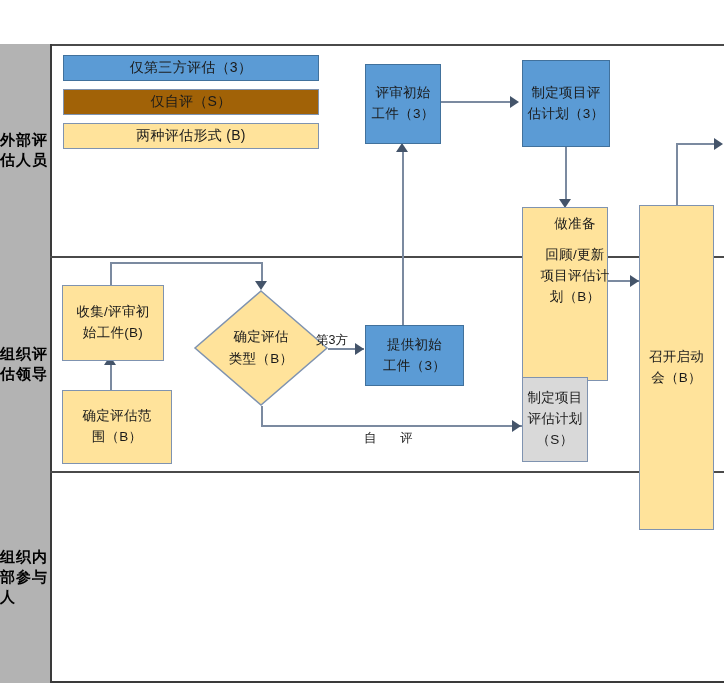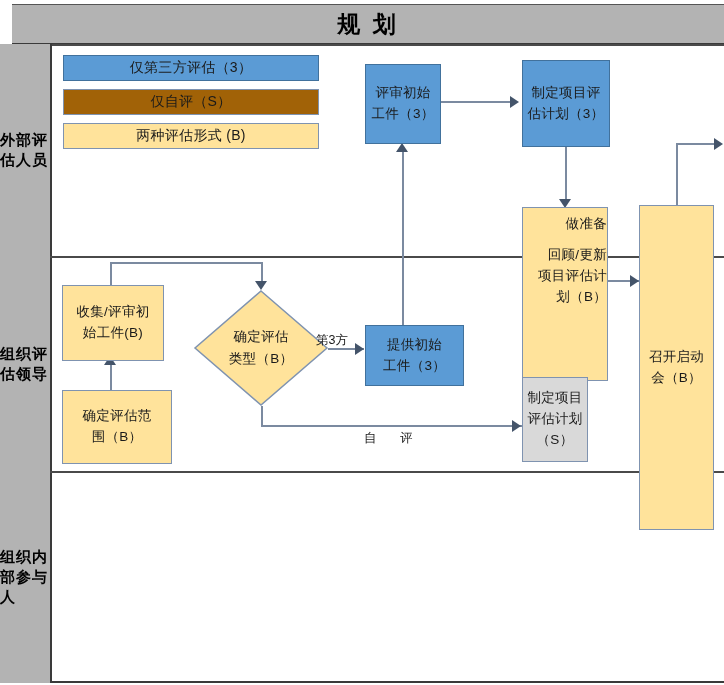--- a/index.html
+++ b/index.html
@@ -54,23 +54,20 @@
   .ah.right{border-top:6px solid transparent;border-bottom:6px solid transparent;border-left:9px solid #44546a;}
 
   .edge-label{position:absolute;font-size:12.5px;color:#1a1a1a;white-space:nowrap;}
   .edge-label.sp{letter-spacing:10px;}
 </style>
 </head>
 <body>
 
 <div id="canvas">
 
-  <div class="titlebar">
-    <div class="t">规  划</div>
-  </div>
 
   <div class="frame-left"></div>
   <div class="frame-inner-top"></div>
   <div class="frame-bottom"></div>
 
   <div class="lane-head" style="top:44px;height:212px;">
     <span>外部评估人员</span>
   </div>
   <div class="lane-head" style="top:256px;height:215px;">
     <span>组织评估领导</span>
@@ -146,21 +143,21 @@
   <div class="node yellow" style="left:62px;top:390px;width:110px;height:74px;">
     <span class="ln">确定评估范</span>
     <span class="ln">围（B）</span>
   </div>
 
   <div class="node blue" style="left:365px;top:325px;width:99px;height:61px;">
     <span class="ln">提供初始</span>
     <span class="ln">工件（3）</span>
   </div>
 
-  <div class="node yellow topalign" style="left:522px;top:207px;width:86px;height:174px;align-items:flex-end;padding-left:20px;">
+  <div class="node yellow topalign" style="left:522px;top:207px;width:86px;height:174px;align-items:center;padding-left:20px;">
     <span class="ln">做准备</span>
     <span class="ln" style="margin-top:10px;">回顾/更新</span>
     <span class="ln">项目评估计</span>
     <span class="ln">划（B）</span>
   </div>
 
   <div class="node gray" style="left:522px;top:377px;width:66px;height:85px;">
     <span class="ln">制定项目</span>
     <span class="ln">评估计划</span>
     <span class="ln">（S）</span>

